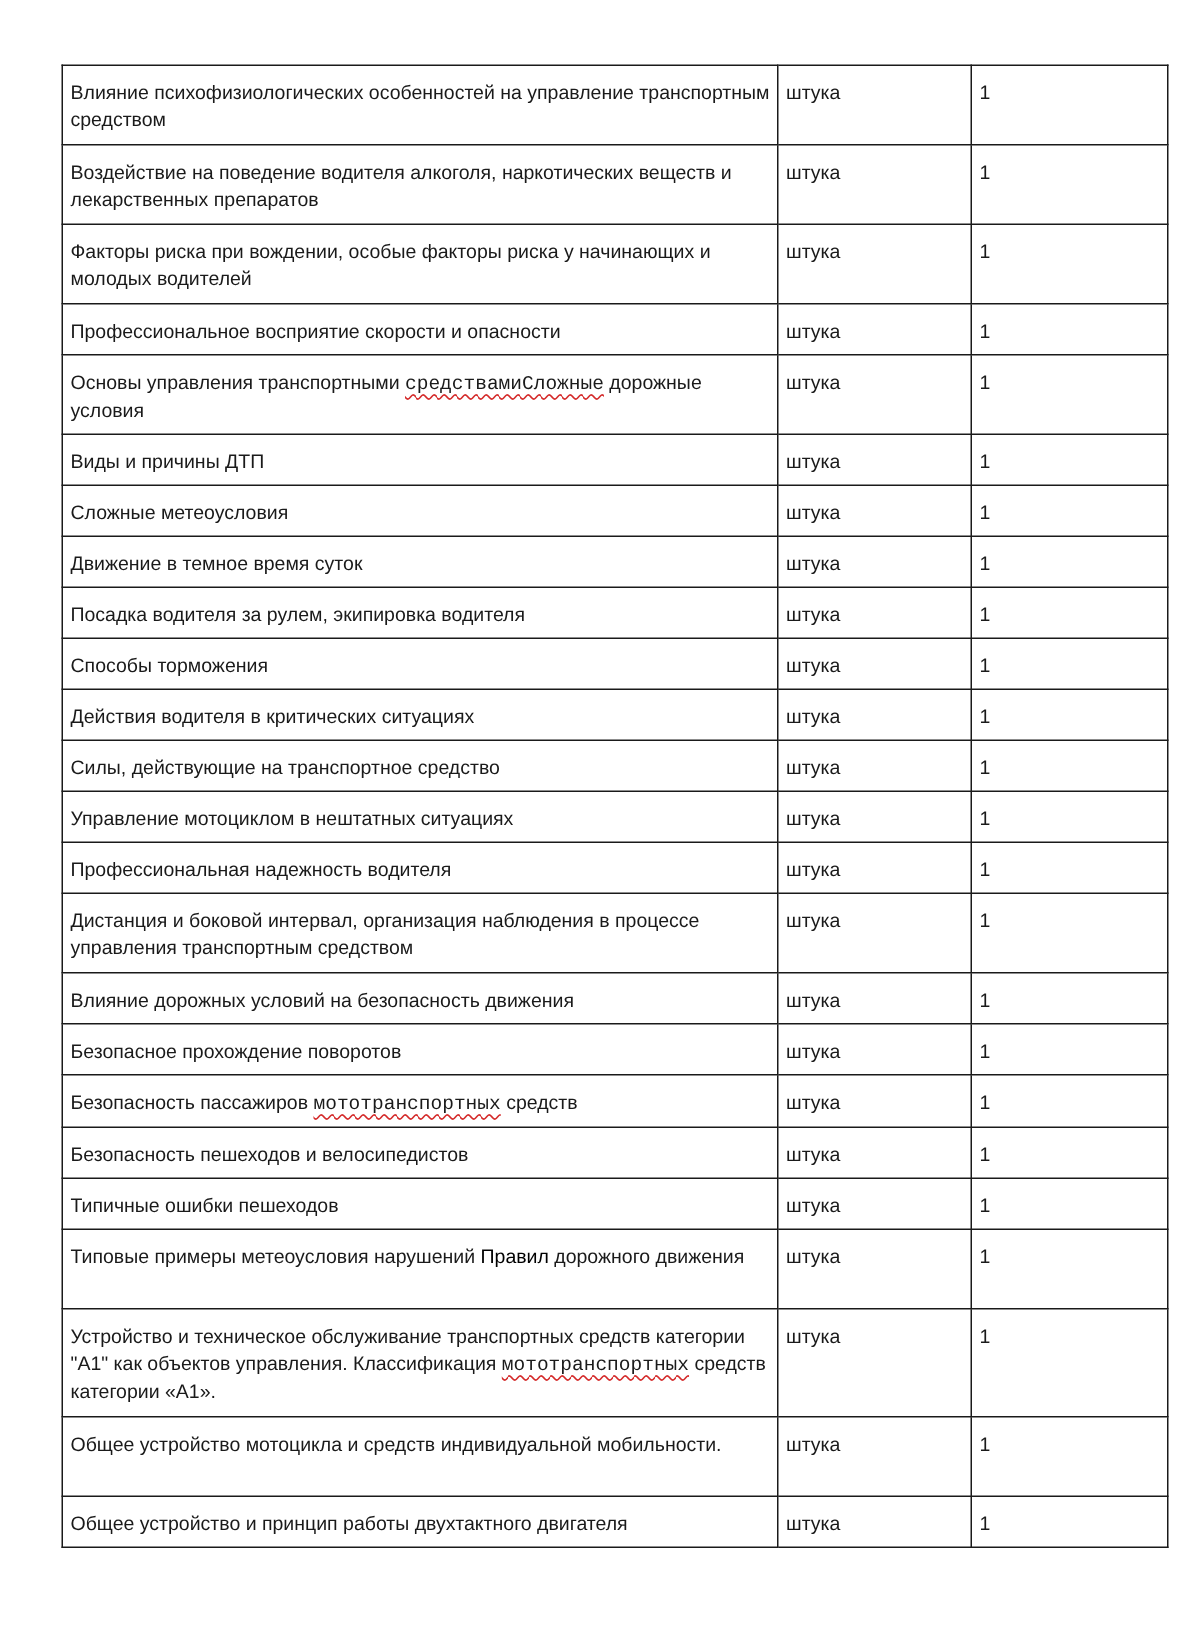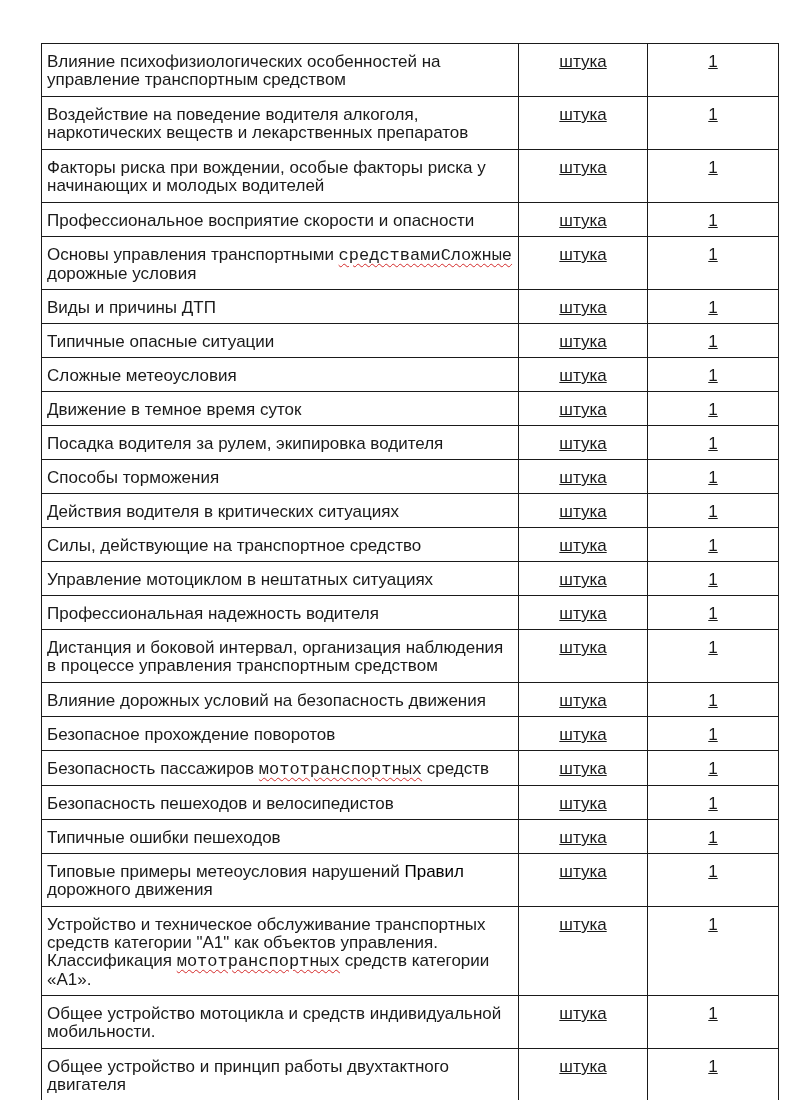--- a/index.html
+++ b/index.html
@@ -1,25 +1,25 @@
 <!DOCTYPE html>
 <html><head>
   <meta charset="utf-8">
   <style>
     html, body { margin: 0; padding: 0; background: #ffffff; }
     body { width: 796px; height: 1100px; position: relative; overflow: hidden;
            font-family: "Liberation Sans", "DejaVu Sans", sans-serif; color: #1a1a1a; }
     table.doc-table {
       position: absolute; left: 41px; top: 43px;
       width: 737px; border-collapse: collapse; table-layout: fixed;
-      font-size: 17px; line-height: 18px;
+      font-size: 13px; line-height: 18px;
     }
     table.doc-table td { border: 1px solid #1a1a1a; vertical-align: top; padding: 9px 5px 6px 5px; }
     col.c1 { width: 477px; } col.c2 { width: 129px; } col.c3 { width: 131px; }
-    td.unit, td.qty { text-align: center; text-decoration: underline; }
+    td.unit, td.qty { text-align: left; }
     tr.h2 td { height: 37px; }
     tr.h1 td { height: 18px; }
     tr.h3 td { height: 56px; }
     .link { color: #000000; }
     .squiggle { text-decoration: underline wavy #d42a2a; text-decoration-thickness: 1px; text-underline-offset: 3px; font-family: Liberation Mono, monospace; }
   </style>
 </head>
 <body>
 
 <table class="doc-table">
@@ -49,25 +49,20 @@
       <td class="unit">штука</td>
       <td class="qty">1</td>
     </tr>
     <tr class="h2">
       <td><span>Основы управления транспортными </span><span class="squiggle">средствамиСложные</span><span> дорожные условия</span></td>
       <td class="unit">штука</td>
       <td class="qty">1</td>
     </tr>
     <tr class="h1">
       <td>Виды и причины ДТП</td>
-      <td class="unit">штука</td>
-      <td class="qty">1</td>
-    </tr>
-    <tr class="h1">
-      <td>Типичные опасные ситуации</td>
       <td class="unit">штука</td>
       <td class="qty">1</td>
     </tr>
     <tr class="h1">
       <td>Сложные метеоусловия</td>
       <td class="unit">штука</td>
       <td class="qty">1</td>
     </tr>
     <tr class="h1">
       <td>Движение в темное время суток</td>

